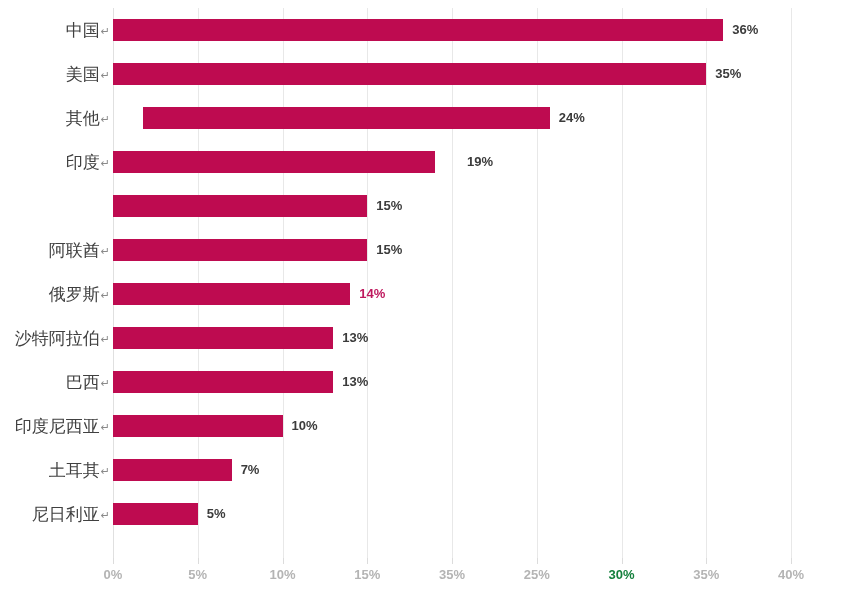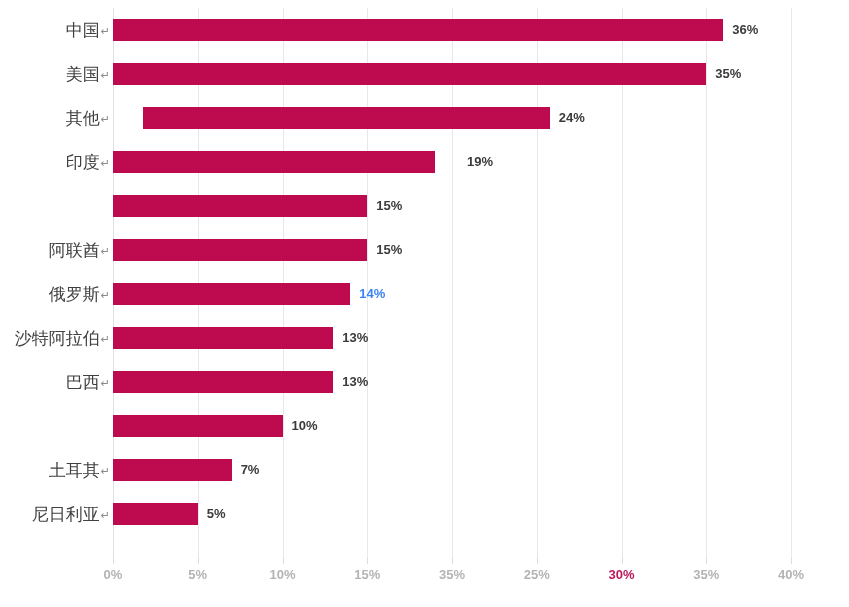--- a/index.html
+++ b/index.html
@@ -136,20 +136,21 @@
 
   <div class="cat-labels">
       <div class="cat-label" style="top: 0px; color: rgb(64, 64, 64);"><span>中国</span><span class="pilcrow">↵</span></div>
       <div class="cat-label" style="top: 44px; color: rgb(64, 64, 64);"><span>美国</span><span class="pilcrow">↵</span></div>
       <div class="cat-label" style="top: 88px; color: rgb(64, 64, 64);"><span>其他</span><span class="pilcrow">↵</span></div>
       <div class="cat-label" style="top: 132px; color: rgb(64, 64, 64);"><span>印度</span><span class="pilcrow">↵</span></div>
       <div class="cat-label" style="top: 220px; color: rgb(64, 64, 64);"><span>阿联酋</span><span class="pilcrow">↵</span></div>
       <div class="cat-label" style="top: 264px; color: rgb(64, 64, 64);"><span>俄罗斯</span><span class="pilcrow">↵</span></div>
       <div class="cat-label" style="top: 308px; color: rgb(64, 64, 64);"><span>沙特阿拉伯</span><span class="pilcrow">↵</span></div>
       <div class="cat-label" style="top: 352px; color: rgb(64, 64, 64);"><span>巴西</span><span class="pilcrow">↵</span></div>
+      <div class="cat-label" style="top: 396px; color: rgb(64, 64, 64);"><span>印度尼西亚</span><span class="pilcrow">↵</span></div>
       <div class="cat-label" style="top: 440px; color: rgb(64, 64, 64);"><span>土耳其</span><span class="pilcrow">↵</span></div>
       <div class="cat-label" style="top: 484px; color: rgb(64, 64, 64);"><span>尼日利亚</span><span class="pilcrow">↵</span></div>
     </div>
 
   <div class="plot-area">
     <div class="gridlines">
         <div class="gridline axis-origin" style="left: 0px;"></div>
         <div class="gridline" style="left: 84.75px;"></div>
         <div class="gridline" style="left: 169.5px;"></div>
         <div class="gridline" style="left: 254.25px;"></div>
@@ -179,21 +180,21 @@
         <div class="row" style="top: 176px;">
           <div class="bar" style="width: 254.25px; background: rgb(190, 11, 80);"></div>
           <div class="bar-value" style="left: 263.25px; color: rgb(59, 59, 59);">15%</div>
         </div>
         <div class="row" style="top: 220px;">
           <div class="bar" style="width: 254.25px; background: rgb(190, 11, 80);"></div>
           <div class="bar-value" style="left: 263.25px; color: rgb(59, 59, 59);">15%</div>
         </div>
         <div class="row" style="top: 264px;">
           <div class="bar" style="width: 237.3px; background: rgb(190, 11, 80);"></div>
-          <div class="bar-value" style="left: 246.3px; color: #3b82f6;">14%</div>
+          <div class="bar-value" style="left: 246.3px; color: #be185d;">14%</div>
         </div>
         <div class="row" style="top: 308px;">
           <div class="bar" style="width: 220.35px; background: rgb(190, 11, 80);"></div>
           <div class="bar-value" style="left: 229.35px; color: rgb(59, 59, 59);">13%</div>
         </div>
         <div class="row" style="top: 352px;">
           <div class="bar" style="width: 220.35px; background: rgb(190, 11, 80);"></div>
           <div class="bar-value" style="left: 229.35px; color: rgb(59, 59, 59);">13%</div>
         </div>
         <div class="row" style="top: 396px;">
@@ -218,20 +219,20 @@
       <div class="x-tick-label" style="left: 84.75px; color: rgb(180, 180, 180);">5%</div>
       <div class="x-tick" style="left: 169.5px;"></div>
       <div class="x-tick-label" style="left: 169.5px; color: rgb(180, 180, 180);">10%</div>
       <div class="x-tick" style="left: 254.25px;"></div>
       <div class="x-tick-label" style="left: 254.25px; color: rgb(180, 180, 180);">15%</div>
       <div class="x-tick" style="left: 339px;"></div>
       <div class="x-tick-label" style="left: 339px; color: rgb(180, 180, 180);">35%</div>
       <div class="x-tick" style="left: 423.75px;"></div>
       <div class="x-tick-label" style="left: 423.75px; color: rgb(180, 180, 180);">25%</div>
       <div class="x-tick" style="left: 508.5px;"></div>
-      <div class="x-tick-label" style="left: 508.5px; color: #be185d;">30%</div>
+      <div class="x-tick-label" style="left: 508.5px; color: #15803d;">30%</div>
       <div class="x-tick" style="left: 593.25px;"></div>
       <div class="x-tick-label" style="left: 593.25px; color: rgb(180, 180, 180);">35%</div>
       <div class="x-tick" style="left: 678px;"></div>
       <div class="x-tick-label" style="left: 678px; color: rgb(180, 180, 180);">40%</div>
     </div>
 
 </div>
 
 </body></html>

